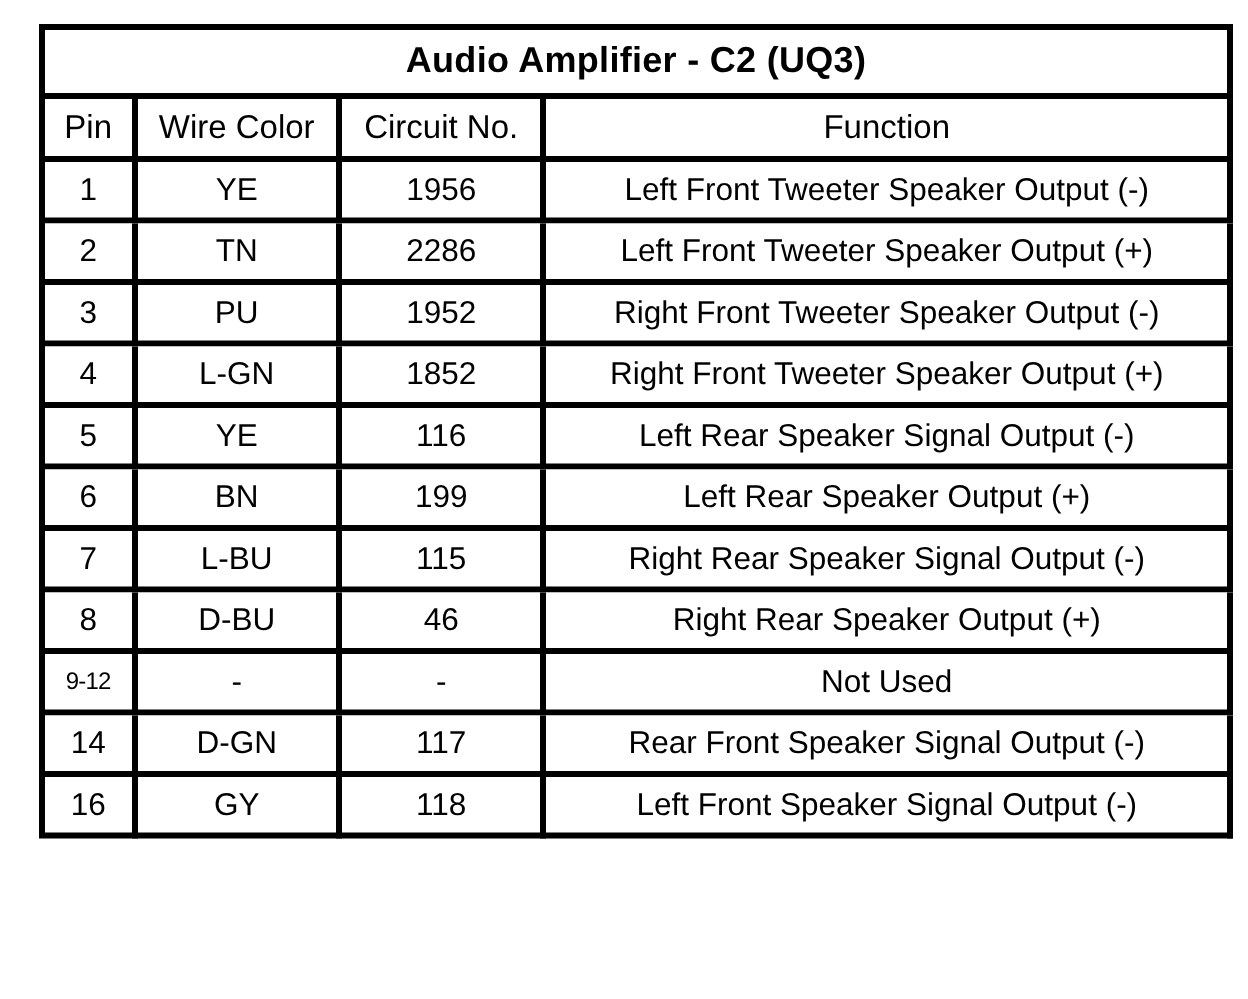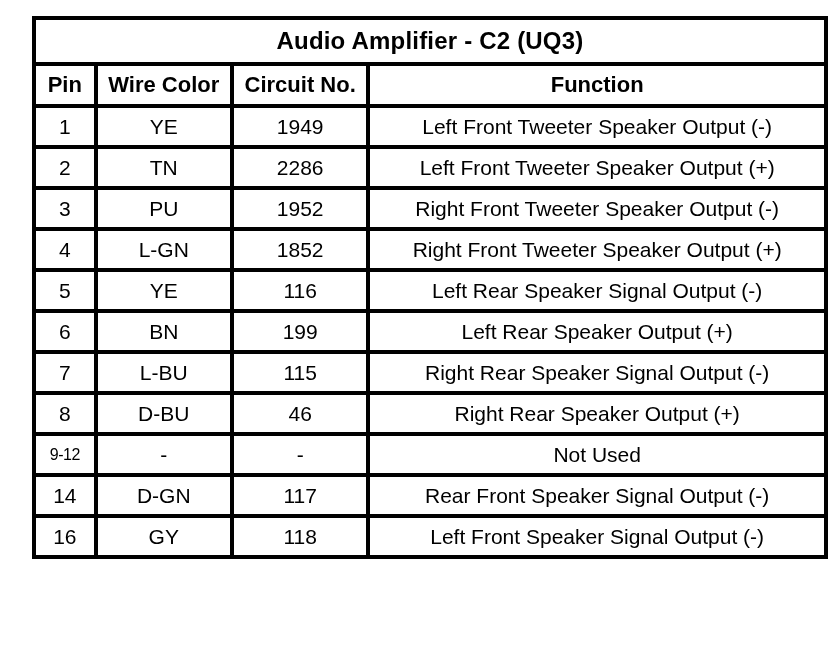--- a/index.html
+++ b/index.html
@@ -10,21 +10,21 @@
   body {
     width: 832px;
     height: 666px;
     font-family: "Liberation Sans", sans-serif;
     color: #000000;
     overflow: hidden;
   }
 
   #pinout-table-wrap {
     position: absolute;
-    left: 32px;
+    left: 26px;
     top: 16px;
     width: 796px;
   }
 
   table.pinout {
     border-collapse: separate;
     border-spacing: 0;
     width: 796px;
     table-layout: fixed;
     background: #ffffff;
@@ -55,21 +55,21 @@
 
   tr.title-row td {
     font-size: 24px;
     font-weight: bold;
     height: 42px;
     line-height: 42px;
     letter-spacing: 0.2px;
   }
 
   tr.header-row th {
-    font-weight: bold;
+    font-weight: normal;
     font-size: 22px;
     height: 38px;
     line-height: 38px;
   }
 
   td.fn {
     text-align: left;
     padding-left: 7px;
     font-size: 21px;
     margin-top: 10px;
@@ -106,21 +106,21 @@
         <th>Pin</th>
         <th>Wire Color</th>
         <th>Circuit No.</th>
         <th class="fn-head">Function</th>
       </tr>
     </thead>
     <tbody id="pinout-body">
         <tr>
           <td class="pin">1</td>
           <td>YE</td>
-          <td>1949</td>
+          <td>1956</td>
           <td class="fn">Left Front Tweeter Speaker Output (-)</td>
         </tr>
         <tr>
           <td class="pin">2</td>
           <td>TN</td>
           <td>2286</td>
           <td class="fn">Left Front Tweeter Speaker Output (+)</td>
         </tr>
         <tr>
           <td class="pin">3</td>

